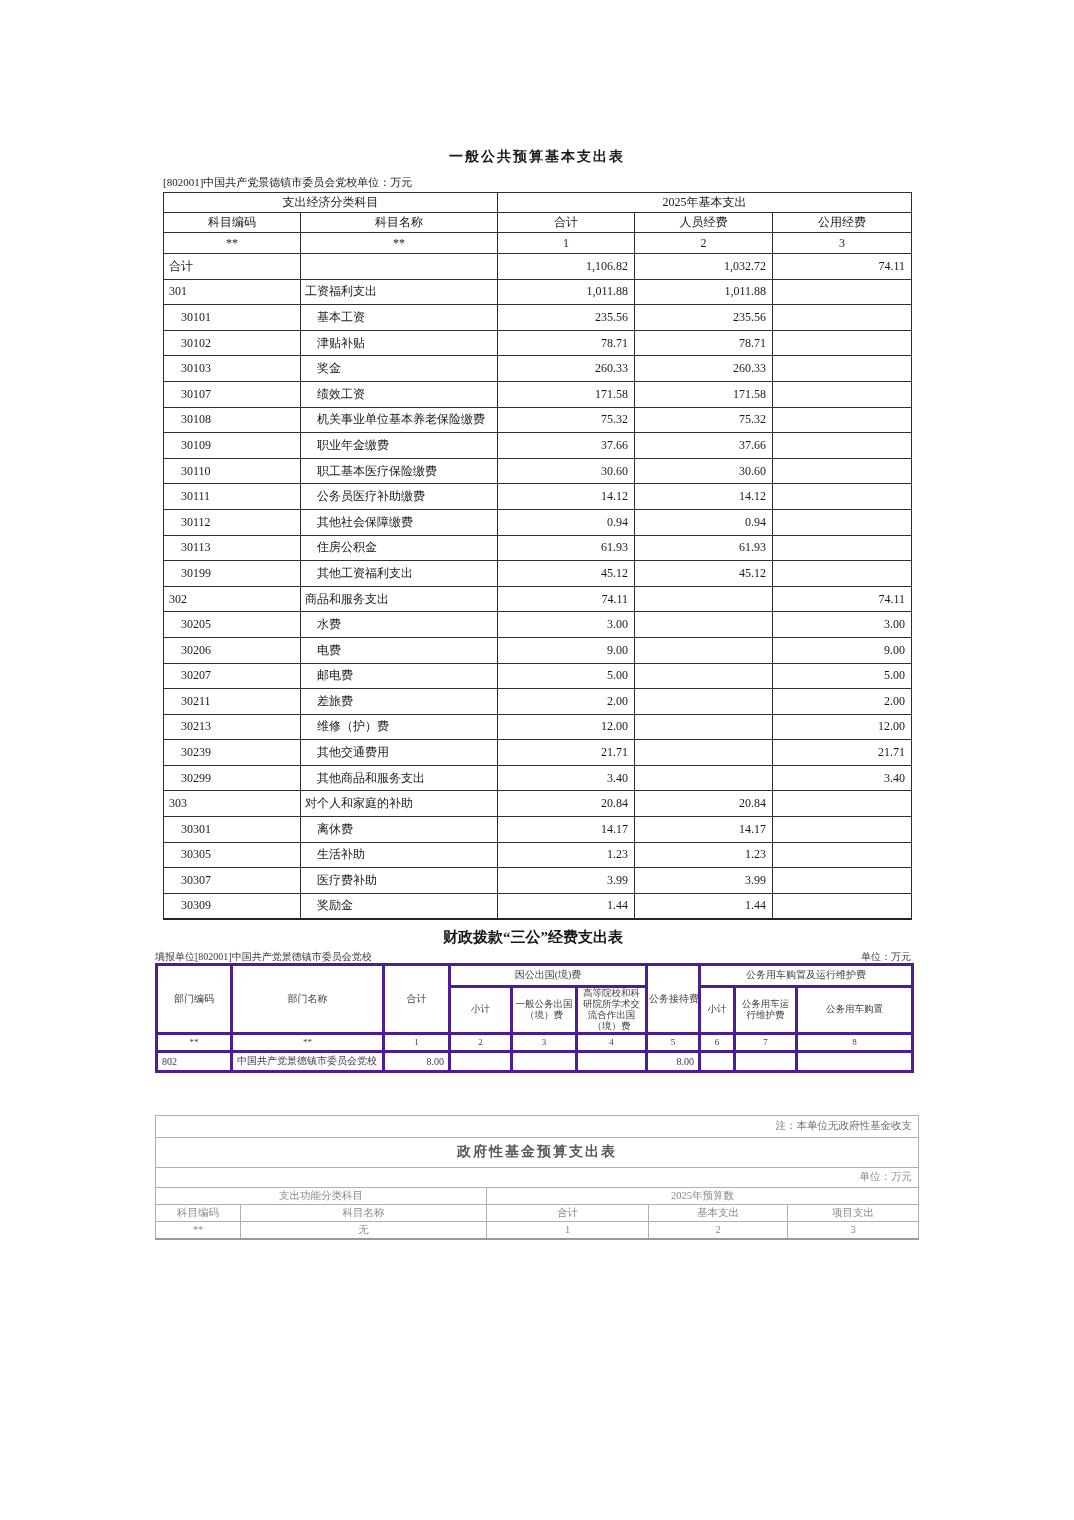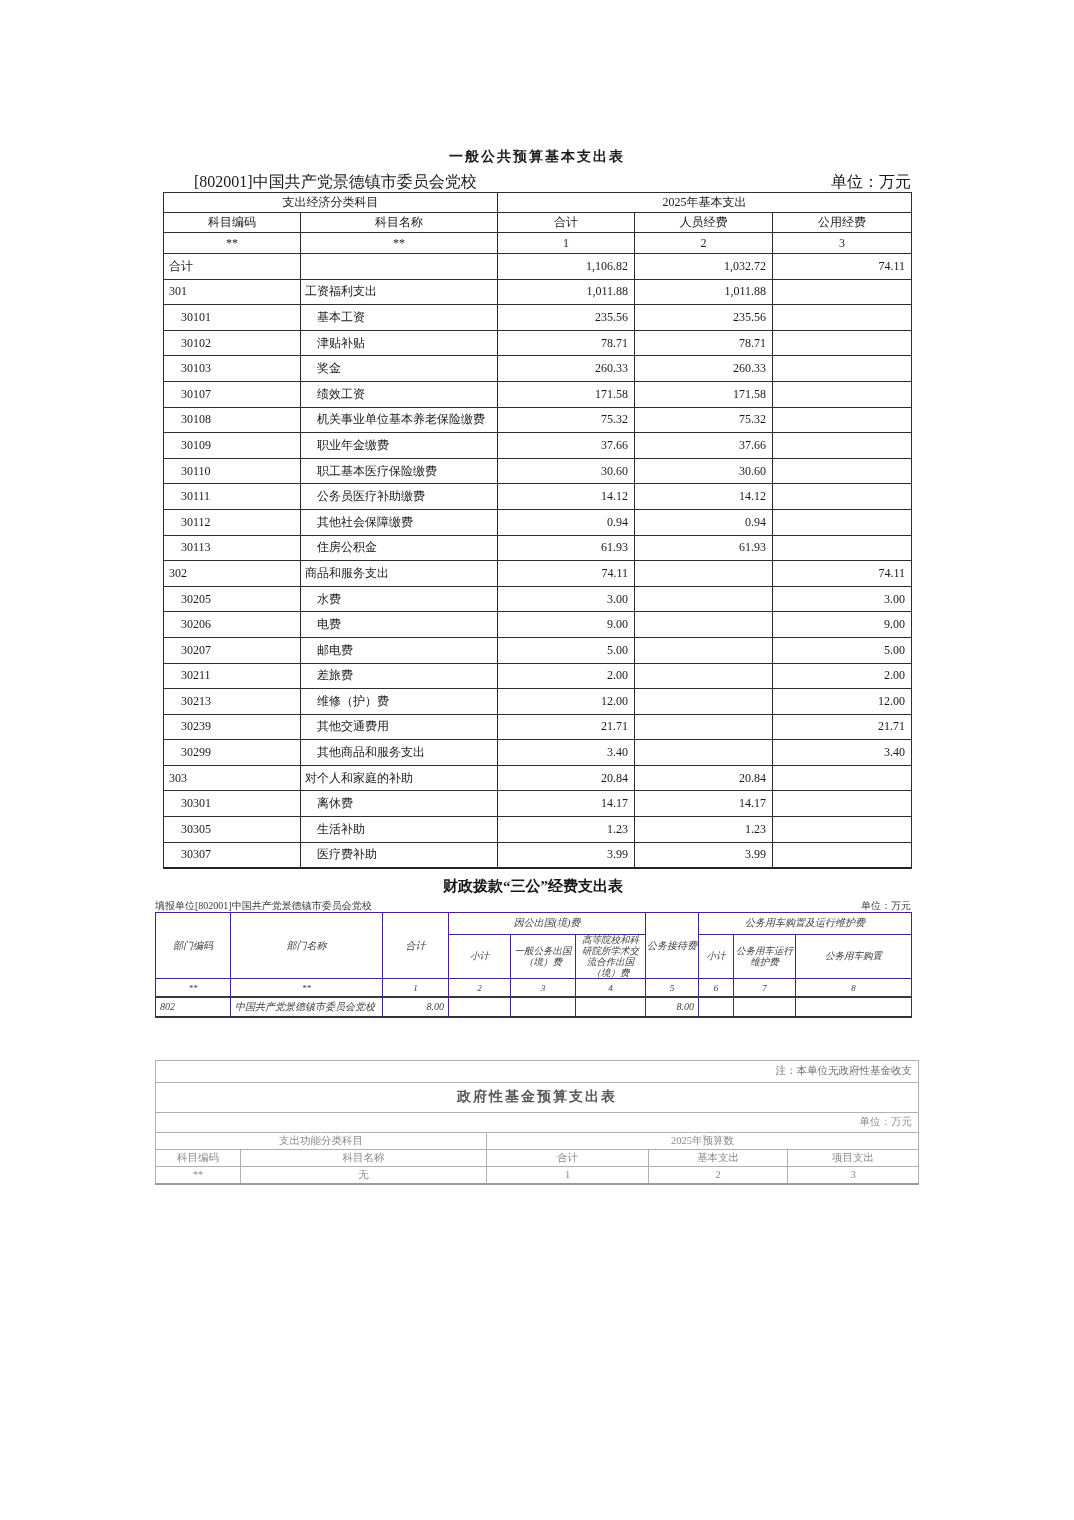--- a/index.html
+++ b/index.html
@@ -8,40 +8,40 @@
     font-family:"Liberation Serif","DejaVu Serif",serif;
     color:#1a1a1a;
   }
   .sheet{padding-top:146px;}
   table{border-collapse:collapse;table-layout:fixed;}
   td,th{vertical-align:middle;overflow:hidden;white-space:nowrap;}
 
   
   .b1{margin-left:163px;width:748px;}
   .t1-title{text-align:center;font-size:14px;font-weight:bold;letter-spacing:2px;height:22px;line-height:22px;}
-  .meta1{display:flex;justify-content:space-between;font-size:16px;margin-top:6px;margin-bottom:2px;height:16px;line-height:16px;margin-left:31px;}
+  .meta1{display:flex;font-size:11px;margin-top:6px;margin-bottom:2px;height:16px;line-height:16px;}
   .t1{width:748px;border-bottom:2px solid #222;}
   .t1 td{border:1px solid #2e2e2e;font-size:12px;}
   .t1 tr{height:25.6px;}
   .t1 tr.h1,.t1 tr.h2{height:20px;}
   .t1 tr.h3{height:21px;}
   .hc{text-align:center;}
   .mark{font-size:11px;}
   .c-code{text-align:left;padding-left:5px;}
   .c-name{text-align:left;padding-left:4px;}
   .num{text-align:right;padding-right:6px;}
   .t1 tbody tr.lvl1 .c-code{padding-left:17px;}
   .t1 tbody tr.lvl1 .c-name{padding-left:16px;}
 
   
   .b2{margin-left:155px;width:756px;margin-top:8px;color:#3d3d3d;}
   .t2-title{text-align:center;font-size:15px;font-weight:bold;color:#161616;height:19px;line-height:19px;}
   .meta2{display:flex;justify-content:space-between;font-size:10px;margin-top:4px;height:12px;line-height:12px;color:#3a3a3a;}
   .t2{width:756px;border-bottom:2px solid #333;}
-  .t2 td{border:1px solid #4c1d95;font-size:10px;font-style:italic;}
+  .t2 td{border:3px solid #4c1d95;font-size:10px;}
   .t2 tr.h1{height:22px;}
   .t2 tr.h2{height:36px;}
   .t2 tr.h2 td{font-size:9.5px;line-height:1.15;white-space:normal;padding:0 2px;}
   .t2 td.tiny{font-size:8.5px;line-height:1.1;}
   .t2 tr.h3{height:18px;}
   .t2 tr.h3 td{font-size:9px;}
   .t2 tr.h3 td{border-bottom:2px solid #3a3a3a;}
   .t2 tr.data{height:20px;}
   .t2 .c-code{padding-left:4px;}
   .t2 .c-name{padding-left:4px;}
@@ -178,20 +178,27 @@
             <td class="num">0.94</td>
             <td class="num"></td>
           </tr>
           <tr class="lvl1">
             <td class="c-code">30113</td>
             <td class="c-name">住房公积金</td>
             <td class="num">61.93</td>
             <td class="num">61.93</td>
             <td class="num"></td>
           </tr>
+          <tr class="lvl1">
+            <td class="c-code">30199</td>
+            <td class="c-name">其他工资福利支出</td>
+            <td class="num">45.12</td>
+            <td class="num">45.12</td>
+            <td class="num"></td>
+          </tr>
           <tr>
             <td class="c-code">302</td>
             <td class="c-name">商品和服务支出</td>
             <td class="num">74.11</td>
             <td class="num"></td>
             <td class="num">74.11</td>
           </tr>
           <tr class="lvl1">
             <td class="c-code">30205</td>
             <td class="c-name">水费</td>
@@ -260,20 +267,27 @@
             <td class="c-name">生活补助</td>
             <td class="num">1.23</td>
             <td class="num">1.23</td>
             <td class="num"></td>
           </tr>
           <tr class="lvl1">
             <td class="c-code">30307</td>
             <td class="c-name">医疗费补助</td>
             <td class="num">3.99</td>
             <td class="num">3.99</td>
+            <td class="num"></td>
+          </tr>
+          <tr class="lvl1">
+            <td class="c-code">30309</td>
+            <td class="c-name">奖励金</td>
+            <td class="num">1.44</td>
+            <td class="num">1.44</td>
             <td class="num"></td>
           </tr>
         </tbody>
     </table>
   </div>
 
   <div class="b2">
     <div class="t2-title">财政拨款“三公”经费支出表</div>
     <div class="meta2">
       <span>填报单位[802001]中国共产党景德镇市委员会党校</span>

